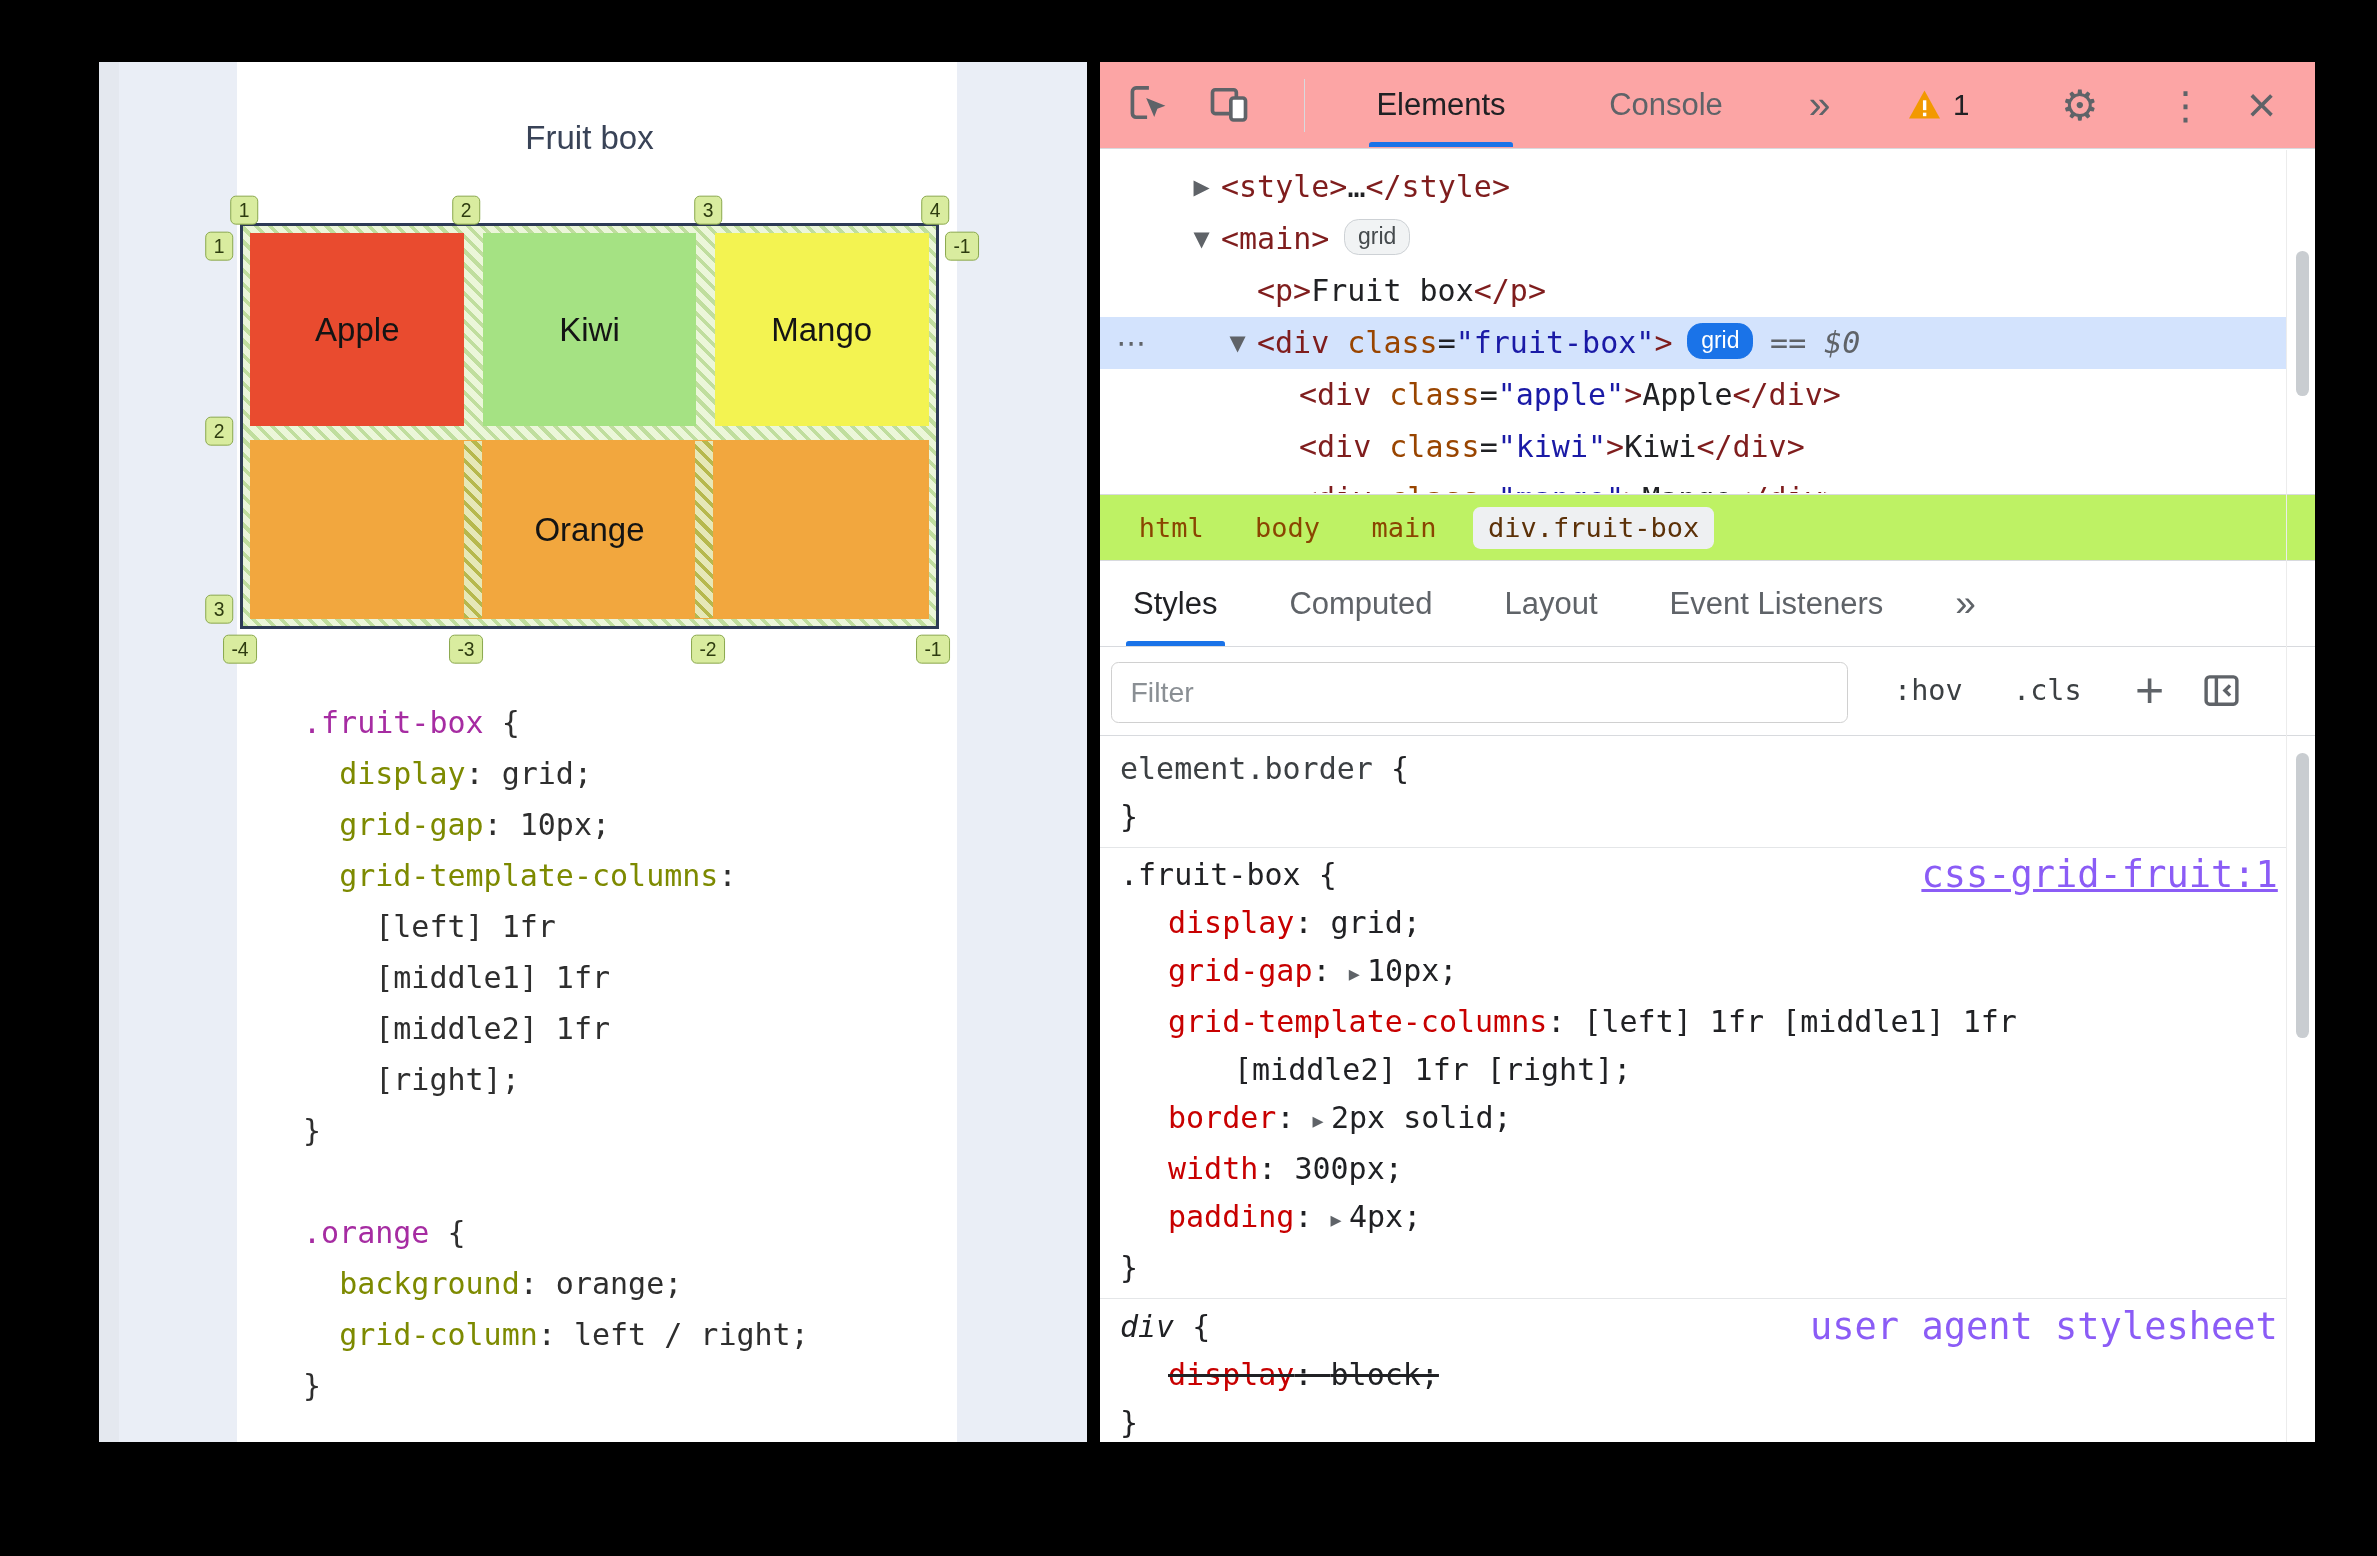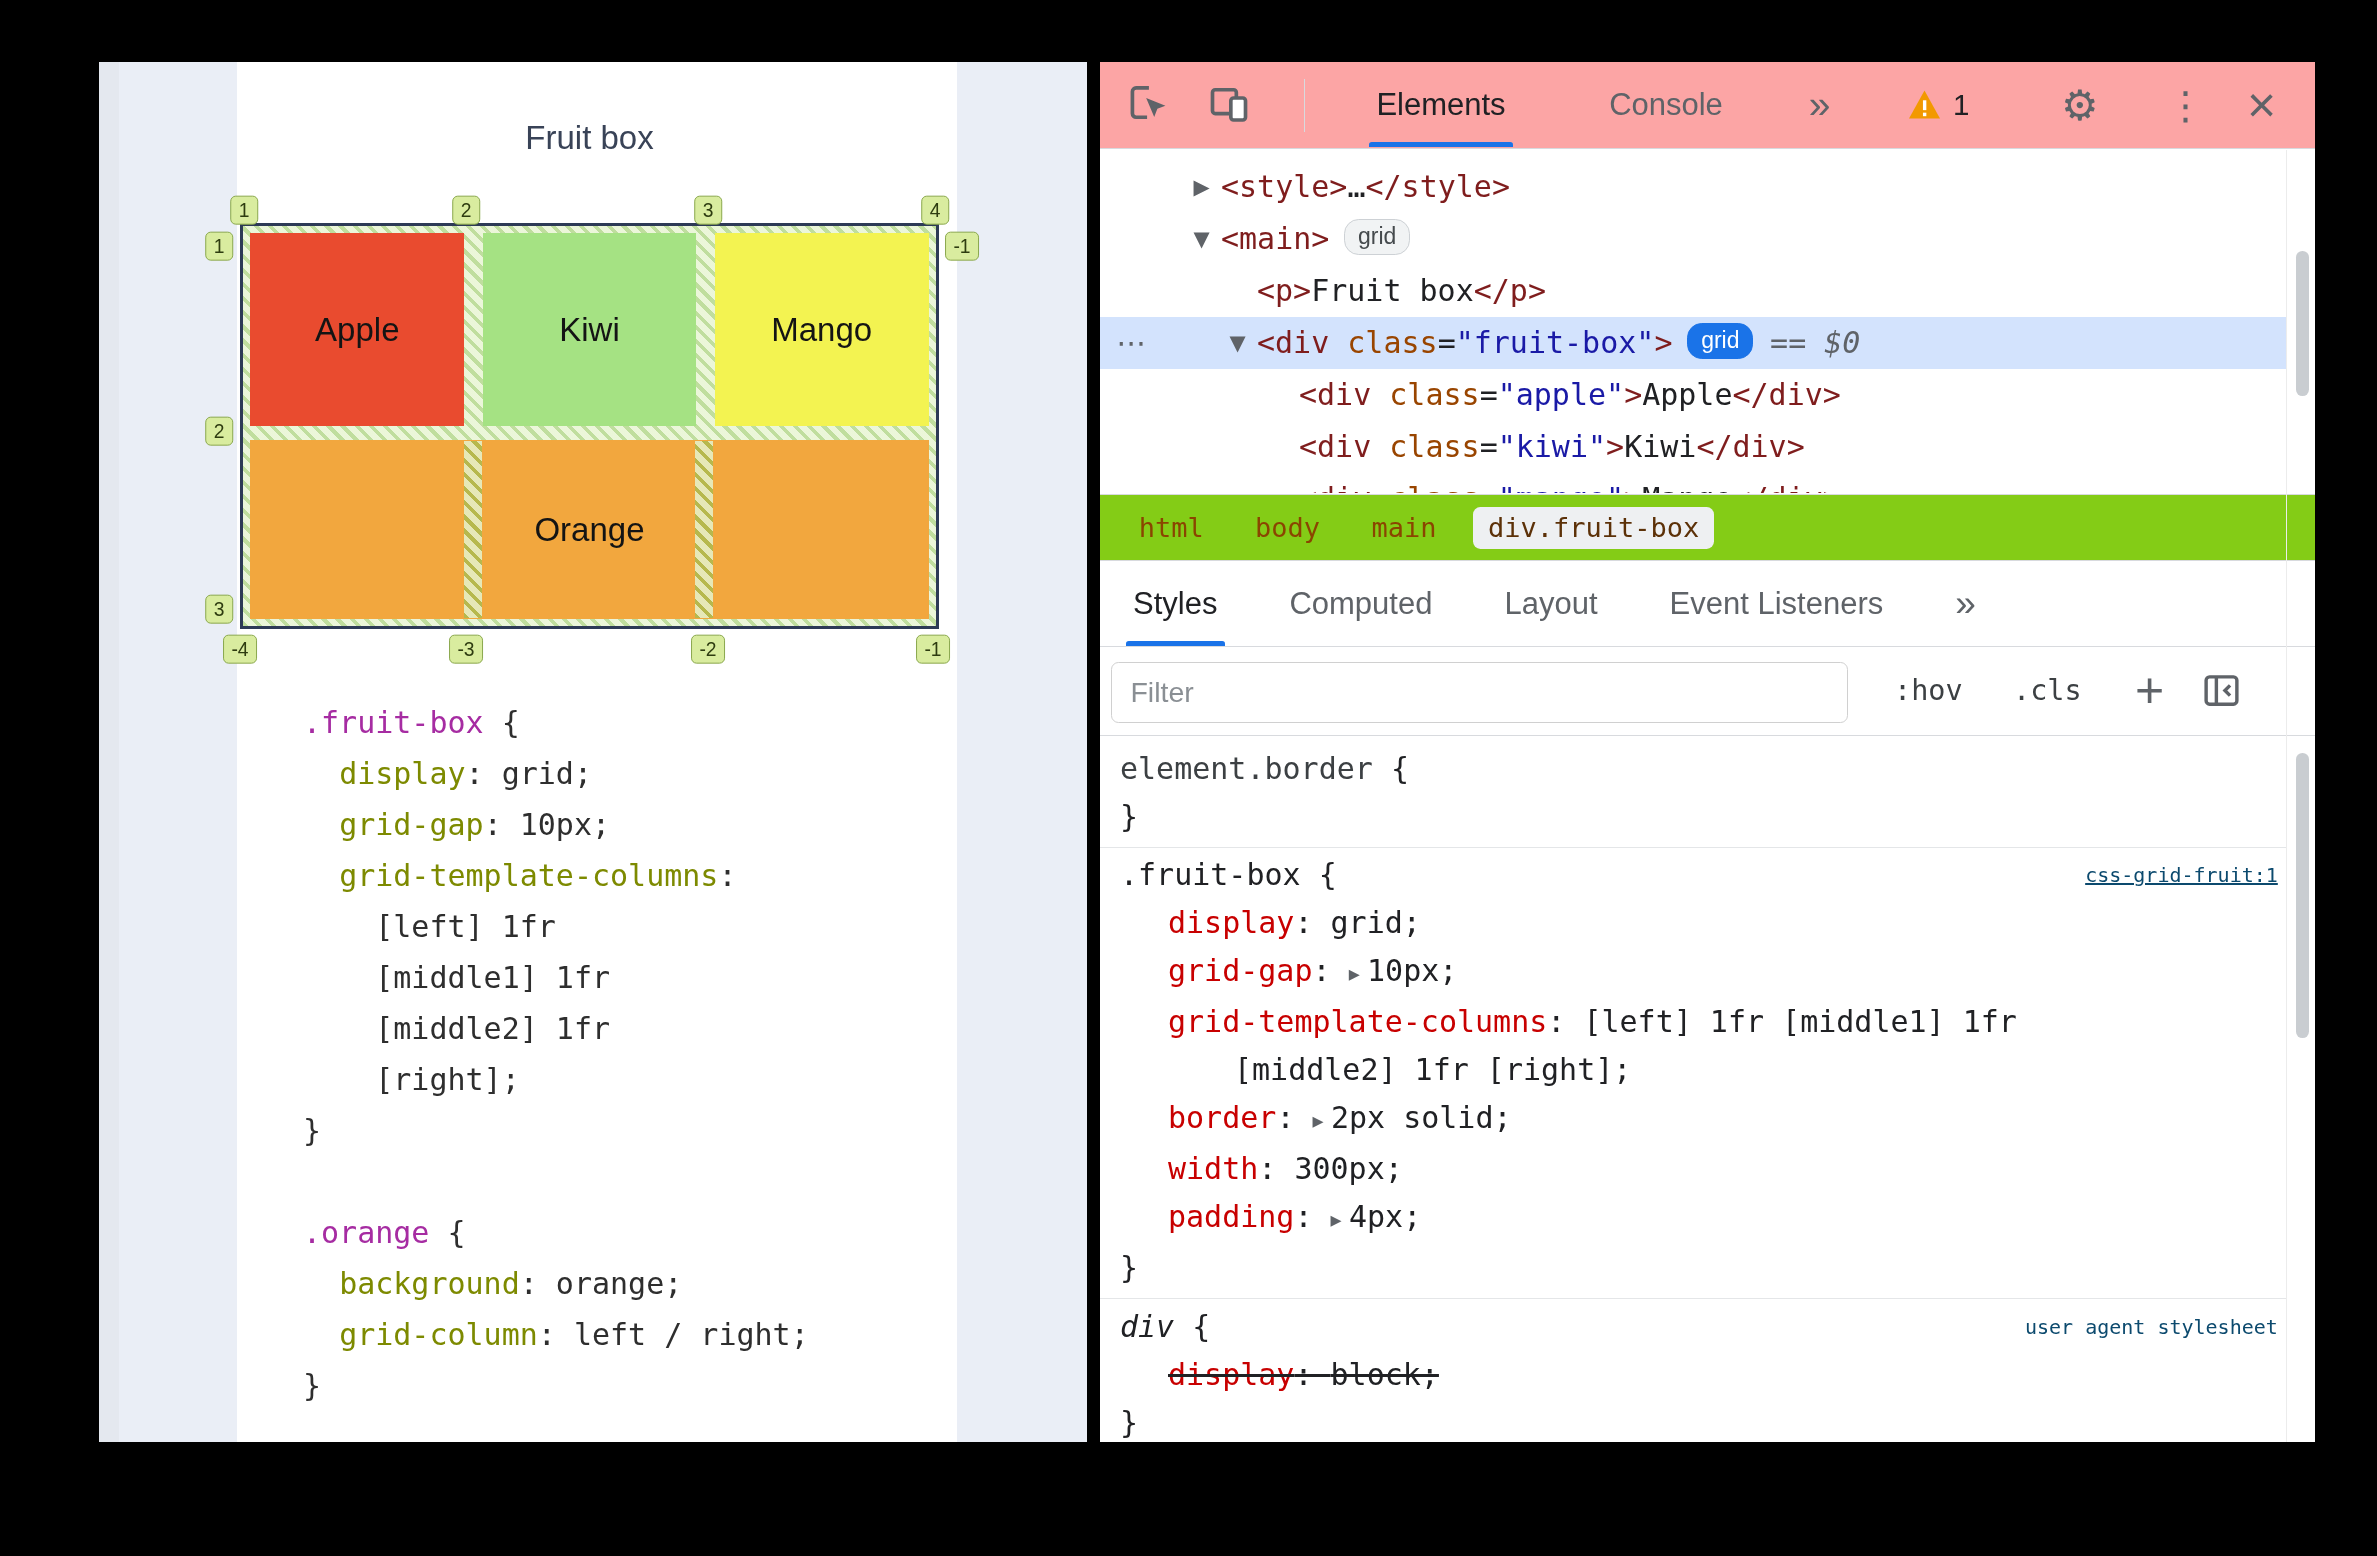--- a/index.html
+++ b/index.html
@@ -129,21 +129,21 @@
     display: inline-block; font-family: "Liberation Sans", sans-serif;
     font-size: 23px; line-height: 1; padding: 5.5px 13px; border-radius: 14.7px;
     margin-left: 14.7px; vertical-align: 4.6px;
   }
   .badge-gray { background: #f1f3f4; color: #454a4d; border: 0.9px solid #cdd1d5; }
   .badge-blue { background: #1a73e8; color: #fff; border: 0.9px solid #1a73e8; }
   .row-suffix { color: #5f6368; font-style: italic; margin-left: 16.6px; }
 
   .dt-crumbs {
     position: absolute; top: 432px; height: 66px; left: 0; right: 0;
-    border-top: 1.8px solid #d8dade; background: #84cc16;
+    border-top: 1.8px solid #d8dade; background: #bef264;
     display: flex; align-items: center; padding-left: 24px;
     font-family: "DejaVu Sans Mono", "Liberation Mono", monospace;
     font-size: 27px; color: #8a4500;
   }
   .crumb { padding: 5.5px 14.7px; margin-right: 22px; white-space: nowrap; }
   .crumb-selected { background: #eef0f2; border-radius: 7.4px; color: #5c3108; }
 
   .dt-sidetabs {
     position: absolute; top: 498px; height: 87px; left: 0; right: 0;
     border-top: 1.8px solid #d8dade; border-bottom: 1.8px solid #d8dade;
@@ -188,22 +188,22 @@
     font-family: "DejaVu Sans Mono", "Liberation Mono", monospace;
     font-size: 30px; color: #202124;
   }
   .style-rule { padding-left: 20px; position: relative; padding-top: 3.7px; padding-bottom: 5.5px; }
   .style-rule + .style-rule { border-top: 1.8px solid #e4e6e8; }
   .rule-head { position: relative; line-height: 48px; padding-right: 28px; }
   .rule-sel { color: #202124; }
   .rule-sel.gray { color: #3c4043; }
   .ital { font-style: italic; }
   .rule-link {
-    position: absolute; right: 9.2px; top: 0; color: #0c4a6e;
-    text-decoration: underline; font-size: 20px;
+    position: absolute; right: 9.2px; top: 0; color: #8b5cf6;
+    text-decoration: underline; font-size: 37px;
   }
   .rule-link.plain { text-decoration: none; }
   .decl { line-height: 48px; padding-left: 48px; }
   .decl .prop { color: #c80000; }
   .decl .val { color: #202124; }
   .decl.wrap { padding-left: 114px; }
   .decl.struck { text-decoration: line-through; }
   .decl-arrow {
     color: #5f6368; font-size: 22px; margin-right: 7.4px;
     font-family: "DejaVu Sans", sans-serif;

